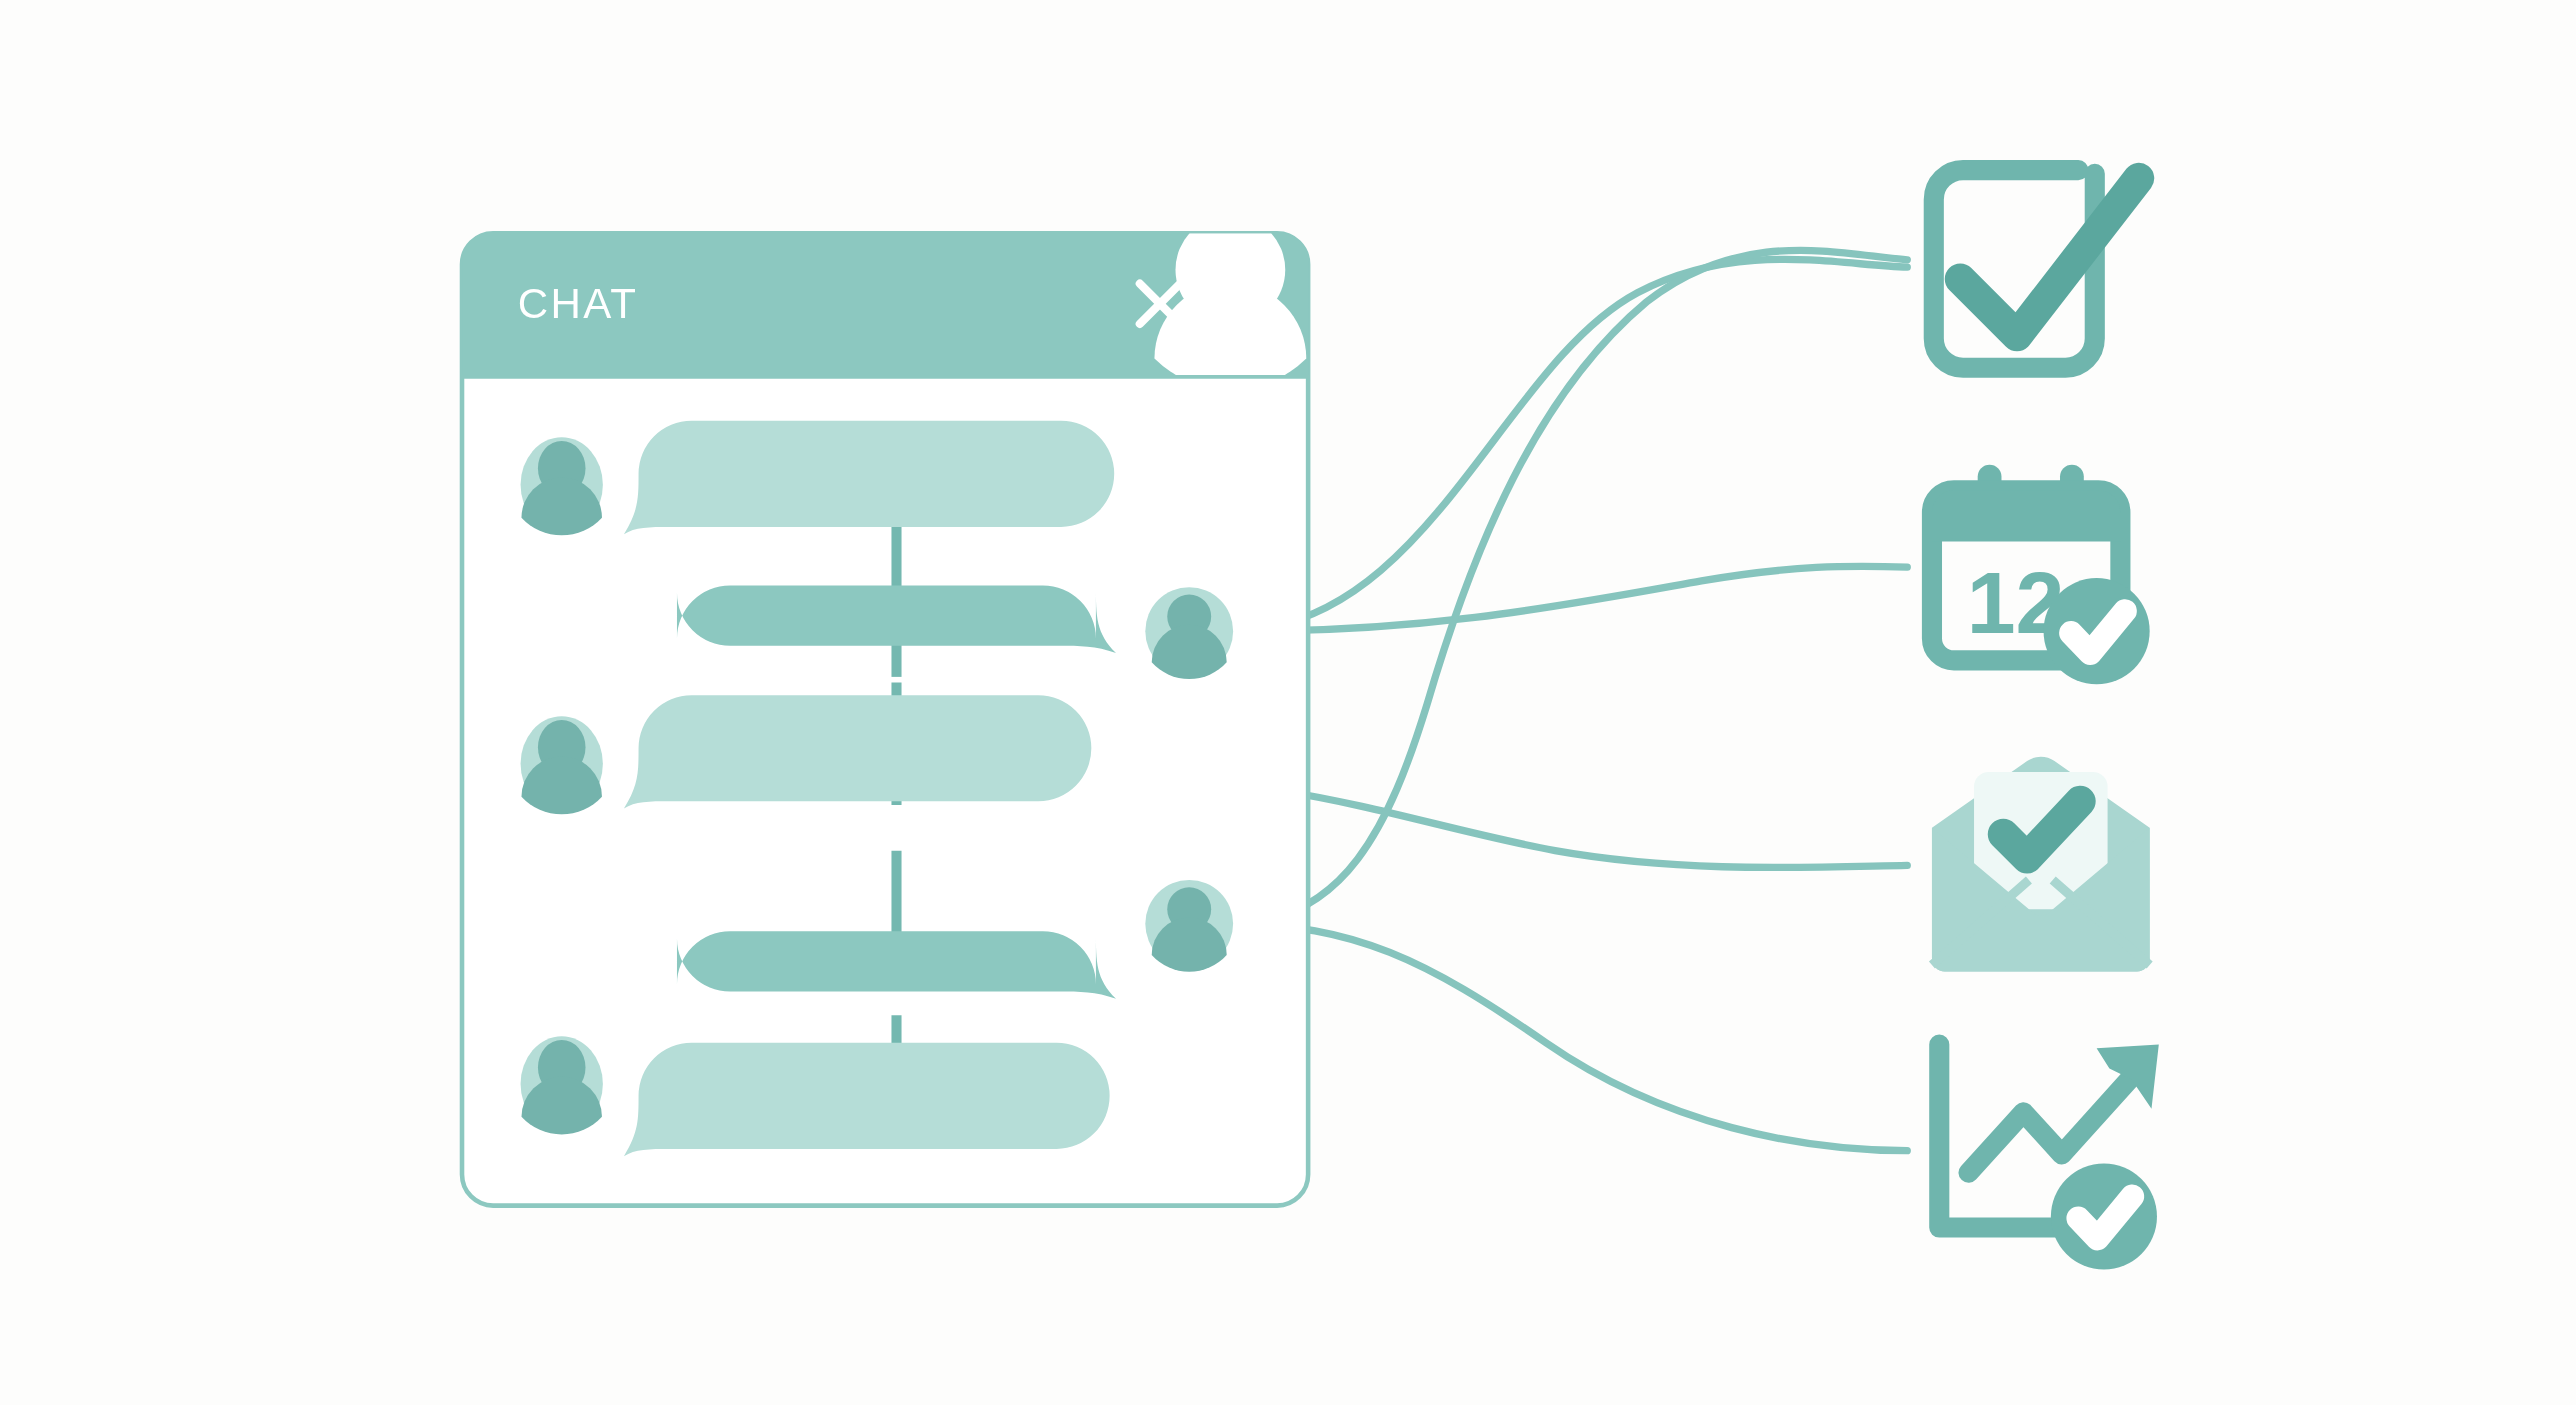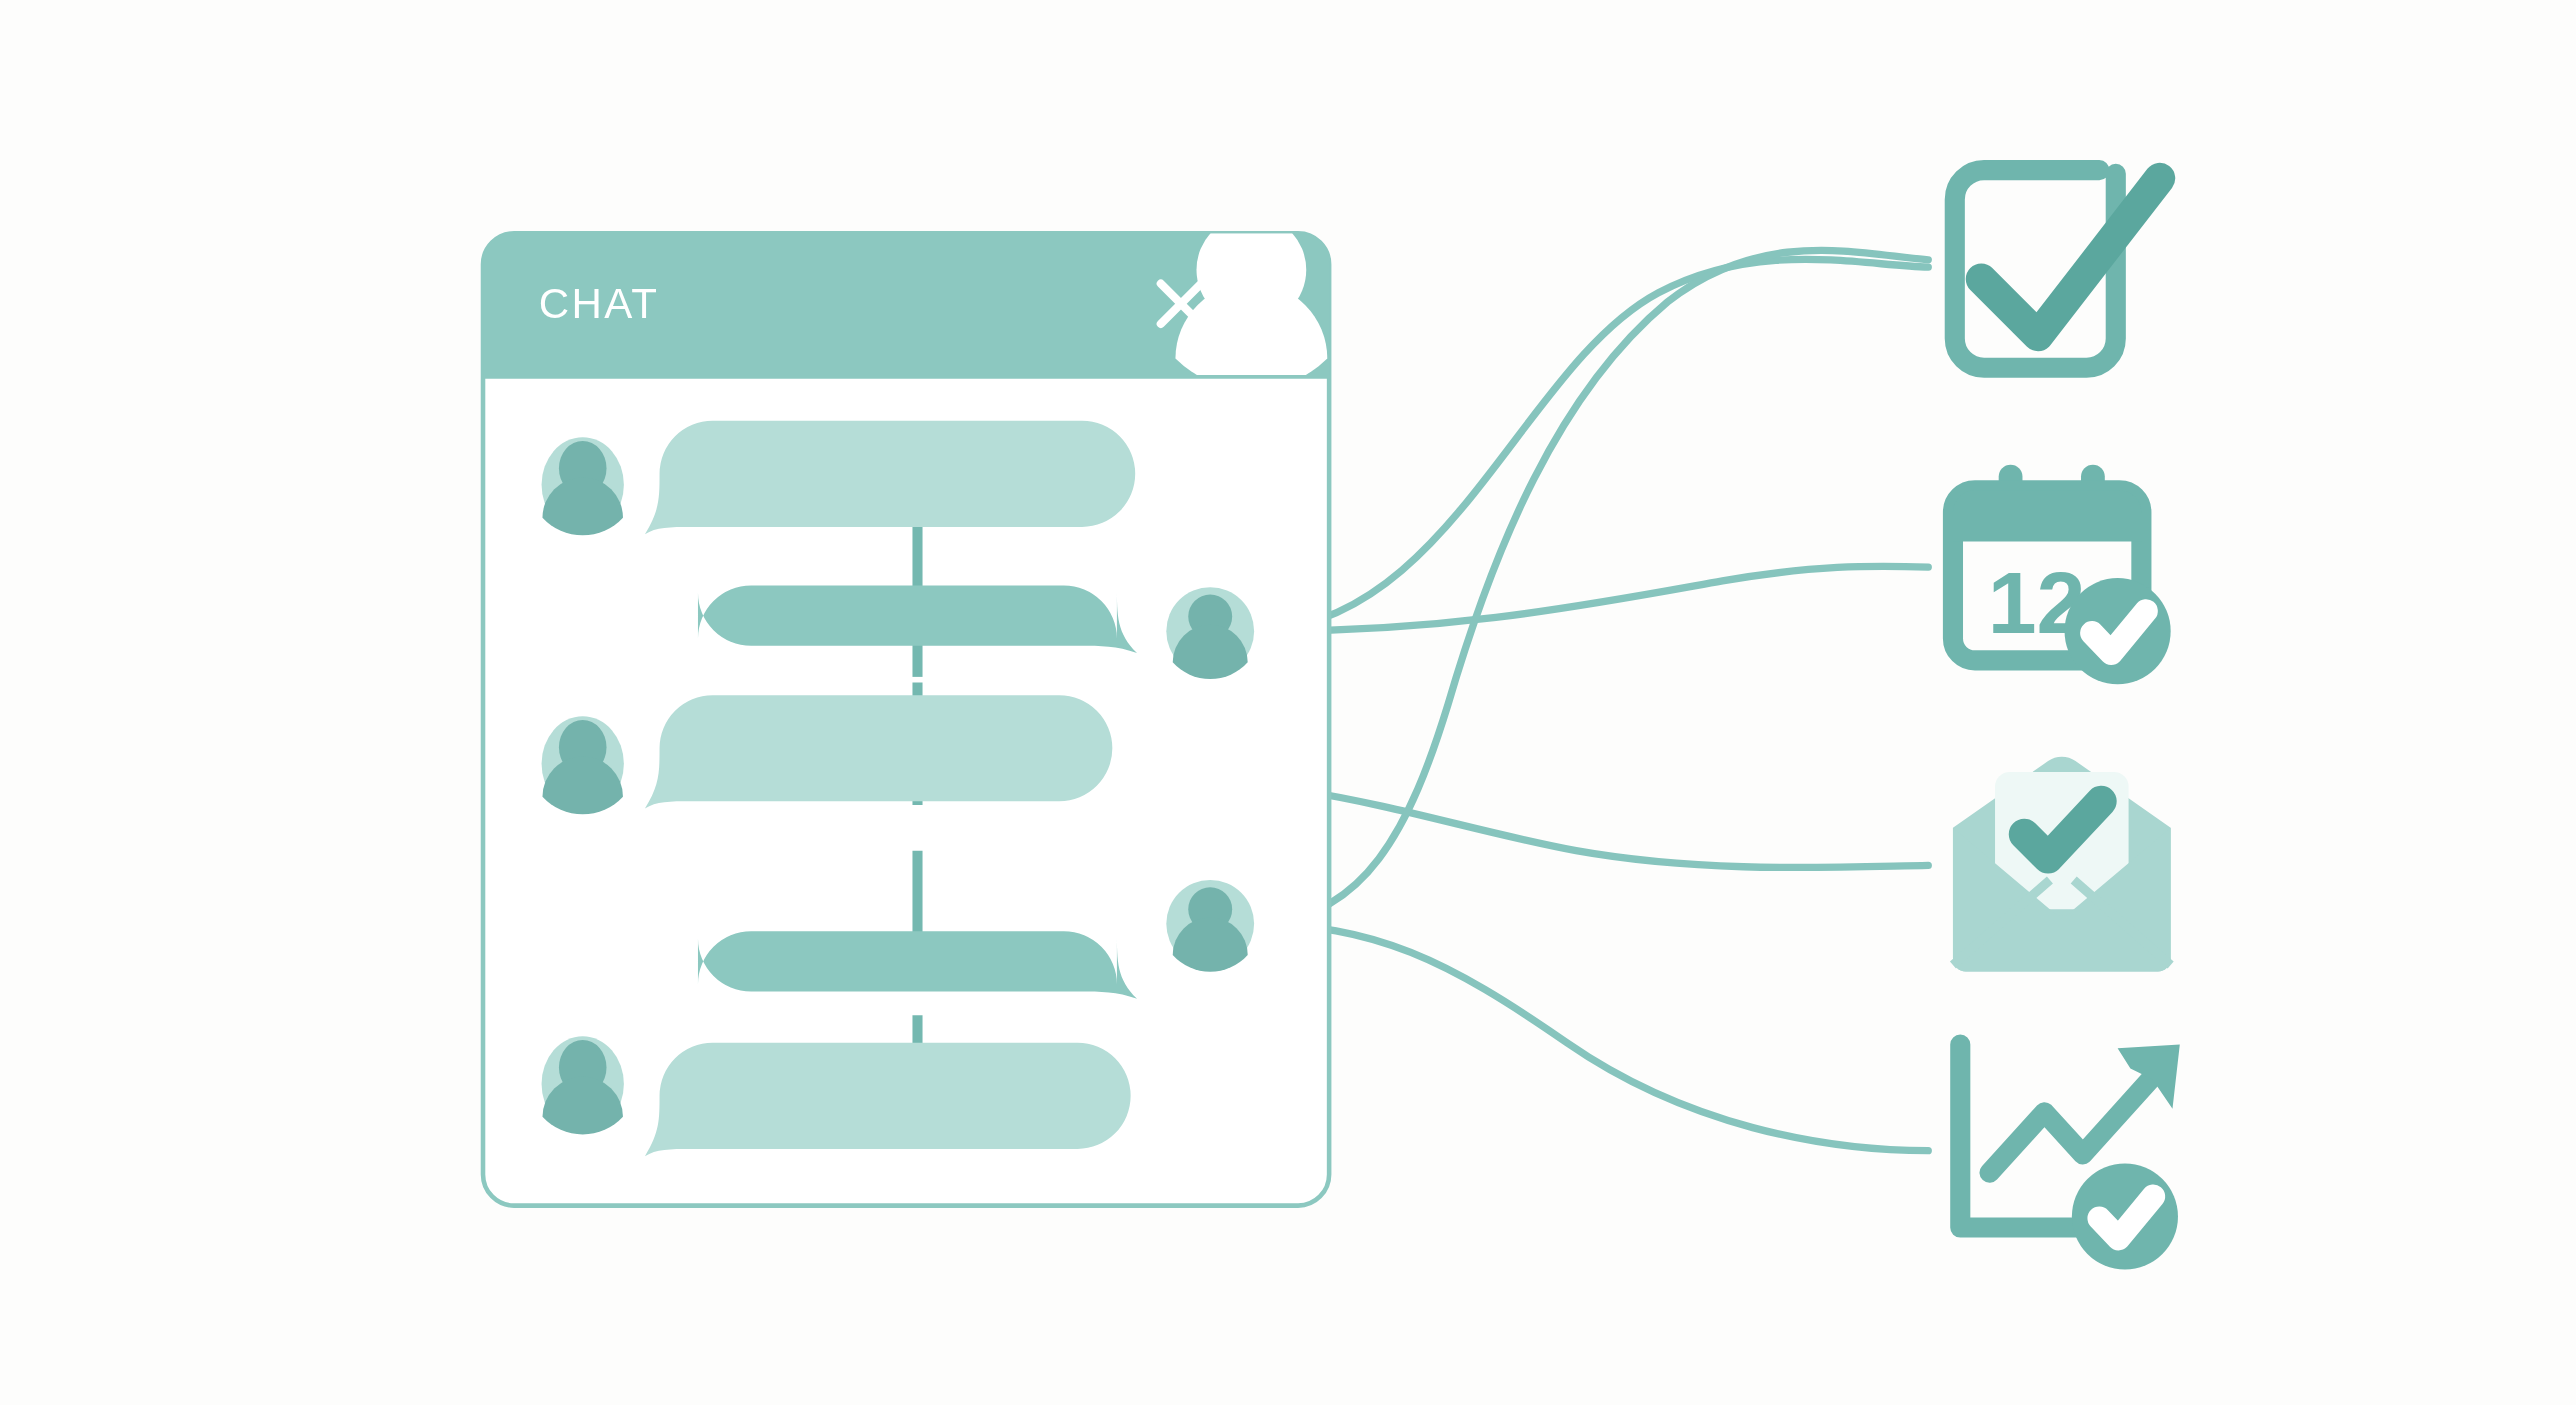--- a/index.html
+++ b/index.html
@@ -3,21 +3,21 @@
 <meta charset="utf-8">
 <style>
   html,body{margin:0;padding:0;}
   body{
     width:2576px;height:1405px;
     background:#fdfdfc;
     font-family:"Liberation Sans", sans-serif;
     overflow:hidden;
     position:relative;
   }
-  #stage{position:absolute;inset:0;width:2368px;height:1405px;margin-left:21px;}
+  #stage{position:absolute;inset:0;width:2368px;height:1405px;}
   svg#scene{position:absolute;left:0;top:0;width:2576px;height:1405px;display:block;}
 
   
   .panel-body{fill:#ffffff;stroke:#8cc8c0;stroke-width:5;}
   .panel-header{fill:#8cc8c0;}
   .hdr-text{
     fill:#ffffff;
     font-family:"Liberation Sans", sans-serif;
     font-size:46px;
     font-weight:400;

